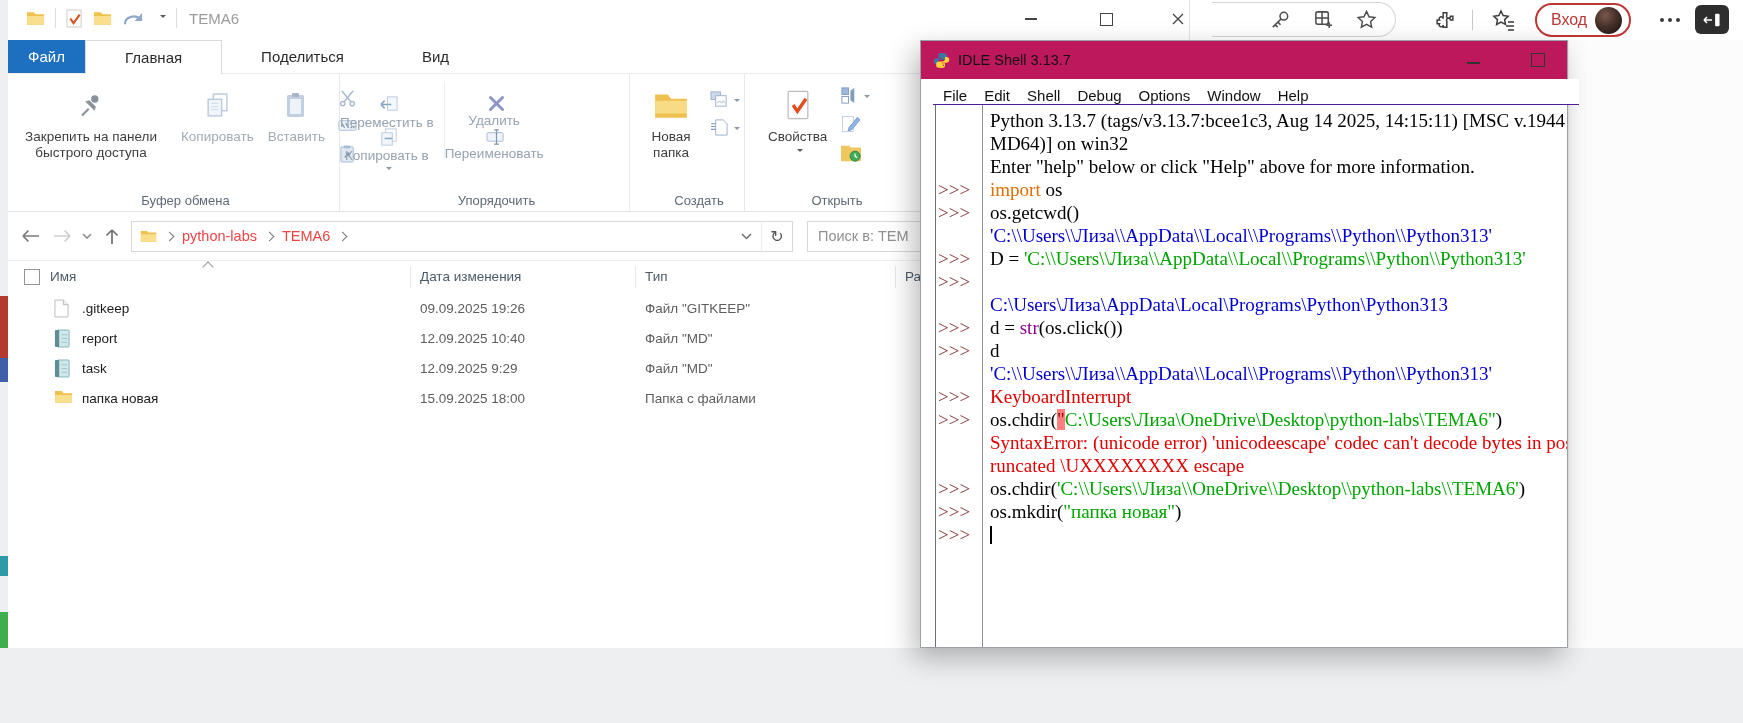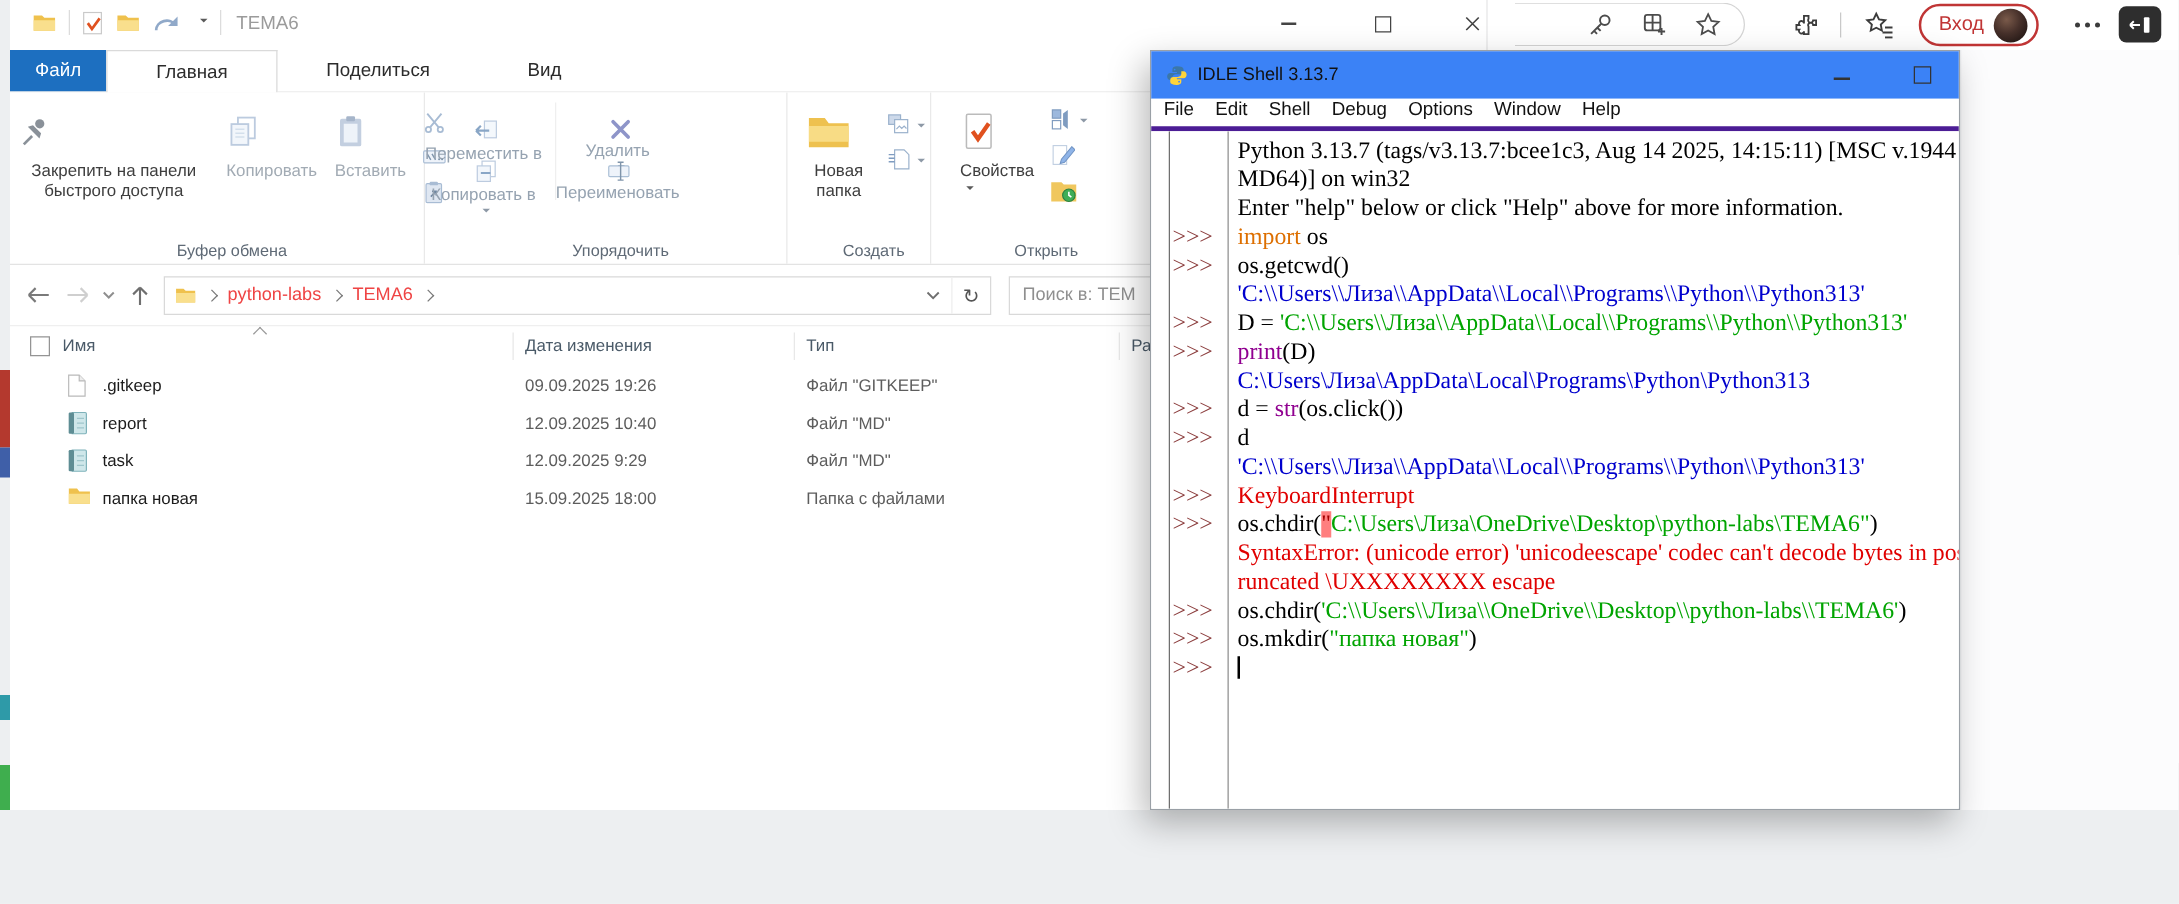--- a/index.html
+++ b/index.html
@@ -44,21 +44,21 @@
     padding:0 39px;cursor:pointer;}
   .tab-file{background:var(--tab-blue,#1d6fc0);color:#fff;width:77px;padding:0;box-sizing:border-box;}
   .tab.active{background:#fff;border:1px solid #dadada;border-bottom:none;margin-bottom:-1px;}
 
   .ribbon{position:absolute;left:0;top:74px;width:100%;height:138px;display:flex;
     border-bottom:1px solid #e3e3e3;box-sizing:border-box;background:#fff;}
   .group{position:relative;height:100%;border-right:1px solid #e9e9e9;box-sizing:border-box;flex:none;}
   .g1{width:332px;} .g2{width:290px;} .g3{width:115px;} .g4{width:444px;border-right:none;}
   .glabel{position:absolute;bottom:3px;left:12px;width:100%;text-align:center;color:#5f6a76;font-size:13px;}
   .gc{display:flex;padding-top:8px;}
-  .bigbtn{display:flex;flex-direction:column;align-items:flex-start;padding:2px 7px;cursor:pointer;}
+  .bigbtn{display:flex;flex-direction:column;align-items:center;padding:2px 7px;cursor:pointer;}
   .bigbtn .icbox{height:42px;display:flex;align-items:center;}
   .blabel{margin-top:3px;font-size:13.5px;color:#3e3e3e;text-align:center;line-height:16px;white-space:nowrap;}
   .bigbtn.two .blabel{white-space:normal;width:152px;}
   .bigbtn.disabled .blabel{color:#a2abb4;}
   .minicol{display:flex;flex-direction:column;gap:9px;padding:6px 4px 0 6px;}
   .mini{cursor:pointer;}
   .rowcol{display:flex;flex-direction:column;padding-top:12px;}
   .rowbtn{display:flex;align-items:center;height:33px;font-size:13.5px;color:#96a3b1;cursor:pointer;white-space:nowrap;flex-direction:column;}
   .rowbtn .ric{margin:0 6px 0 10px;}
   .colB{border-left:1px solid #efefef;margin-left:10px;}
@@ -91,31 +91,31 @@
   .filelist{position:absolute;left:0;top:294px;width:100%;}
   .frow{position:relative;height:30px;cursor:pointer;text-align:right;}
   .frow .fic{position:absolute;left:46px;top:5px;}
   .cell{position:absolute;top:7px;font-size:13.5px;}
   .c-nm{left:74px;color:#1c1c1c;} .c-dt{left:412px;color:#5d5d5d;} .c-tp{left:637px;color:#5d5d5d;}
   .c-sz{left:897px;color:#5d5d5d;}
 
   
   .idle{position:absolute;left:920px;top:40px;width:648px;height:608px;background:#fff;
     border:1px solid #9aa0a6;box-sizing:border-box;box-shadow:-6px 10px 26px rgba(0,0,0,.28);}
-  .idle-title{position:absolute;left:0;top:0;width:100%;height:38px;display:flex;align-items:center;background:#3b82f6;}
+  .idle-title{position:absolute;left:0;top:0;width:100%;height:38px;display:flex;align-items:center;background:#be185d;}
   .idle-title .t{font-size:14.5px;color:#111;margin-left:8px;}
   .idle-ic{margin-left:12px;}
   .idle-min{position:absolute;left:533px;top:11px;width:38px;height:22px;display:flex;align-items:center;justify-content:center;
     background:none;border:none;cursor:pointer;}
   .idle-min i{width:13px;height:1.6px;background:#333;}
   .idle-max{position:absolute;left:598px;top:6px;width:38px;height:26px;display:flex;align-items:center;justify-content:center;
     background:none;border:none;cursor:pointer;}
   .idle-max i{width:12px;height:12px;border:1.4px solid #333;}
-  .idle-menu{position:absolute;left:0;top:38px;width:100%;height:26px;display:flex;align-items:flex-start;
-    padding-left:10px;box-sizing:border-box;border-bottom:4px solid #4c1d95;background:#fff;}
+  .idle-menu{position:absolute;left:12px;top:38px;width:100%;height:26px;display:flex;align-items:flex-end;
+    padding-left:10px;box-sizing:border-box;border-bottom:1px solid #4c1d95;background:#fff;}
   .menu-item{font-size:15px;color:#111;margin-right:17px;cursor:pointer;}
   .idle-shell{position:absolute;left:0;top:64px;width:100%;bottom:0;background:#fff;overflow:hidden;cursor:text;}
   .shell-border{position:absolute;left:14px;top:0;bottom:0;width:1px;background:#6f6f6f;}
   .gutter-sep{position:absolute;left:61px;top:0;bottom:0;width:1px;background:#8f8f8f;}
   .shell-lines{position:absolute;left:0;top:4px;right:0;}
   .shell-line{position:relative;height:23px;line-height:23px;white-space:pre;overflow:hidden;
     font-family:"Liberation Serif",serif;font-size:19px;}
   .shell-line .gutter{position:absolute;left:17px;top:0;width:43px;color:var(--c-prompt,#8b3c3c);}
   .shell-line .code{margin-left:69px;display:block;}
   .c-plain{color:#000;}
@@ -569,21 +569,21 @@
     <div class="shell-border"></div>
     <div class="gutter-sep"></div>
     <div class="shell-lines">
         <div class="shell-line"><span class="gutter"></span><span class="code"><span class="c-plain">Python 3.13.7 (tags/v3.13.7:bcee1c3, Aug 14 2025, 14:15:11) [MSC v.1944 64 bit (A</span></span></div>
         <div class="shell-line"><span class="gutter"></span><span class="code"><span class="c-plain">MD64)] on win32</span></span></div>
         <div class="shell-line"><span class="gutter"></span><span class="code"><span class="c-plain">Enter "help" below or click "Help" above for more information.</span></span></div>
         <div class="shell-line"><span class="gutter">&gt;&gt;&gt;</span><span class="code"><span class="c-keyword">import</span><span class="c-plain"> os</span></span></div>
         <div class="shell-line"><span class="gutter">&gt;&gt;&gt;</span><span class="code"><span class="c-plain">os.getcwd()</span></span></div>
         <div class="shell-line"><span class="gutter"></span><span class="code"><span class="c-output">'C:\\Users\\Лиза\\AppData\\Local\\Programs\\Python\\Python313'</span></span></div>
         <div class="shell-line"><span class="gutter">&gt;&gt;&gt;</span><span class="code"><span class="c-plain">D = </span><span class="c-string">'C:\\Users\\Лиза\\AppData\\Local\\Programs\\Python\\Python313'</span></span></div>
-        <div class="shell-line"><span class="gutter">&gt;&gt;&gt;</span><span class="code"><span class="c-builtin">print</span><span class="c-plain">(D)</span></span></div>
+        <div class="shell-line"><span class="gutter">&gt;&gt;&gt;</span></div>
         <div class="shell-line"><span class="gutter"></span><span class="code"><span class="c-output">C:\Users\Лиза\AppData\Local\Programs\Python\Python313</span></span></div>
         <div class="shell-line"><span class="gutter">&gt;&gt;&gt;</span><span class="code"><span class="c-plain">d = </span><span class="c-builtin">str</span><span class="c-plain">(os.click())</span></span></div>
         <div class="shell-line"><span class="gutter">&gt;&gt;&gt;</span><span class="code"><span class="c-plain">d</span></span></div>
         <div class="shell-line"><span class="gutter"></span><span class="code"><span class="c-output">'C:\\Users\\Лиза\\AppData\\Local\\Programs\\Python\\Python313'</span></span></div>
         <div class="shell-line"><span class="gutter">&gt;&gt;&gt;</span><span class="code"><span class="c-error">KeyboardInterrupt</span></span></div>
         <div class="shell-line"><span class="gutter">&gt;&gt;&gt;</span><span class="code"><span class="c-plain">os.chdir(</span><span class="c-hl">"</span><span class="c-string">C:\Users\Лиза\OneDrive\Desktop\python-labs\TEMA6"</span><span class="c-plain">)</span></span></div>
         <div class="shell-line"><span class="gutter"></span><span class="code"><span class="c-error">SyntaxError: (unicode error) 'unicodeescape' codec can't decode bytes in position 2-3</span></span></div>
         <div class="shell-line"><span class="gutter"></span><span class="code"><span class="c-error">runcated \UXXXXXXXX escape</span></span></div>
         <div class="shell-line"><span class="gutter">&gt;&gt;&gt;</span><span class="code"><span class="c-plain">os.chdir(</span><span class="c-string">'C:\\Users\\Лиза\\OneDrive\\Desktop\\python-labs\\TEMA6'</span><span class="c-plain">)</span></span></div>
         <div class="shell-line"><span class="gutter">&gt;&gt;&gt;</span><span class="code"><span class="c-plain">os.mkdir(</span><span class="c-string">"папка новая"</span><span class="c-plain">)</span></span></div>

